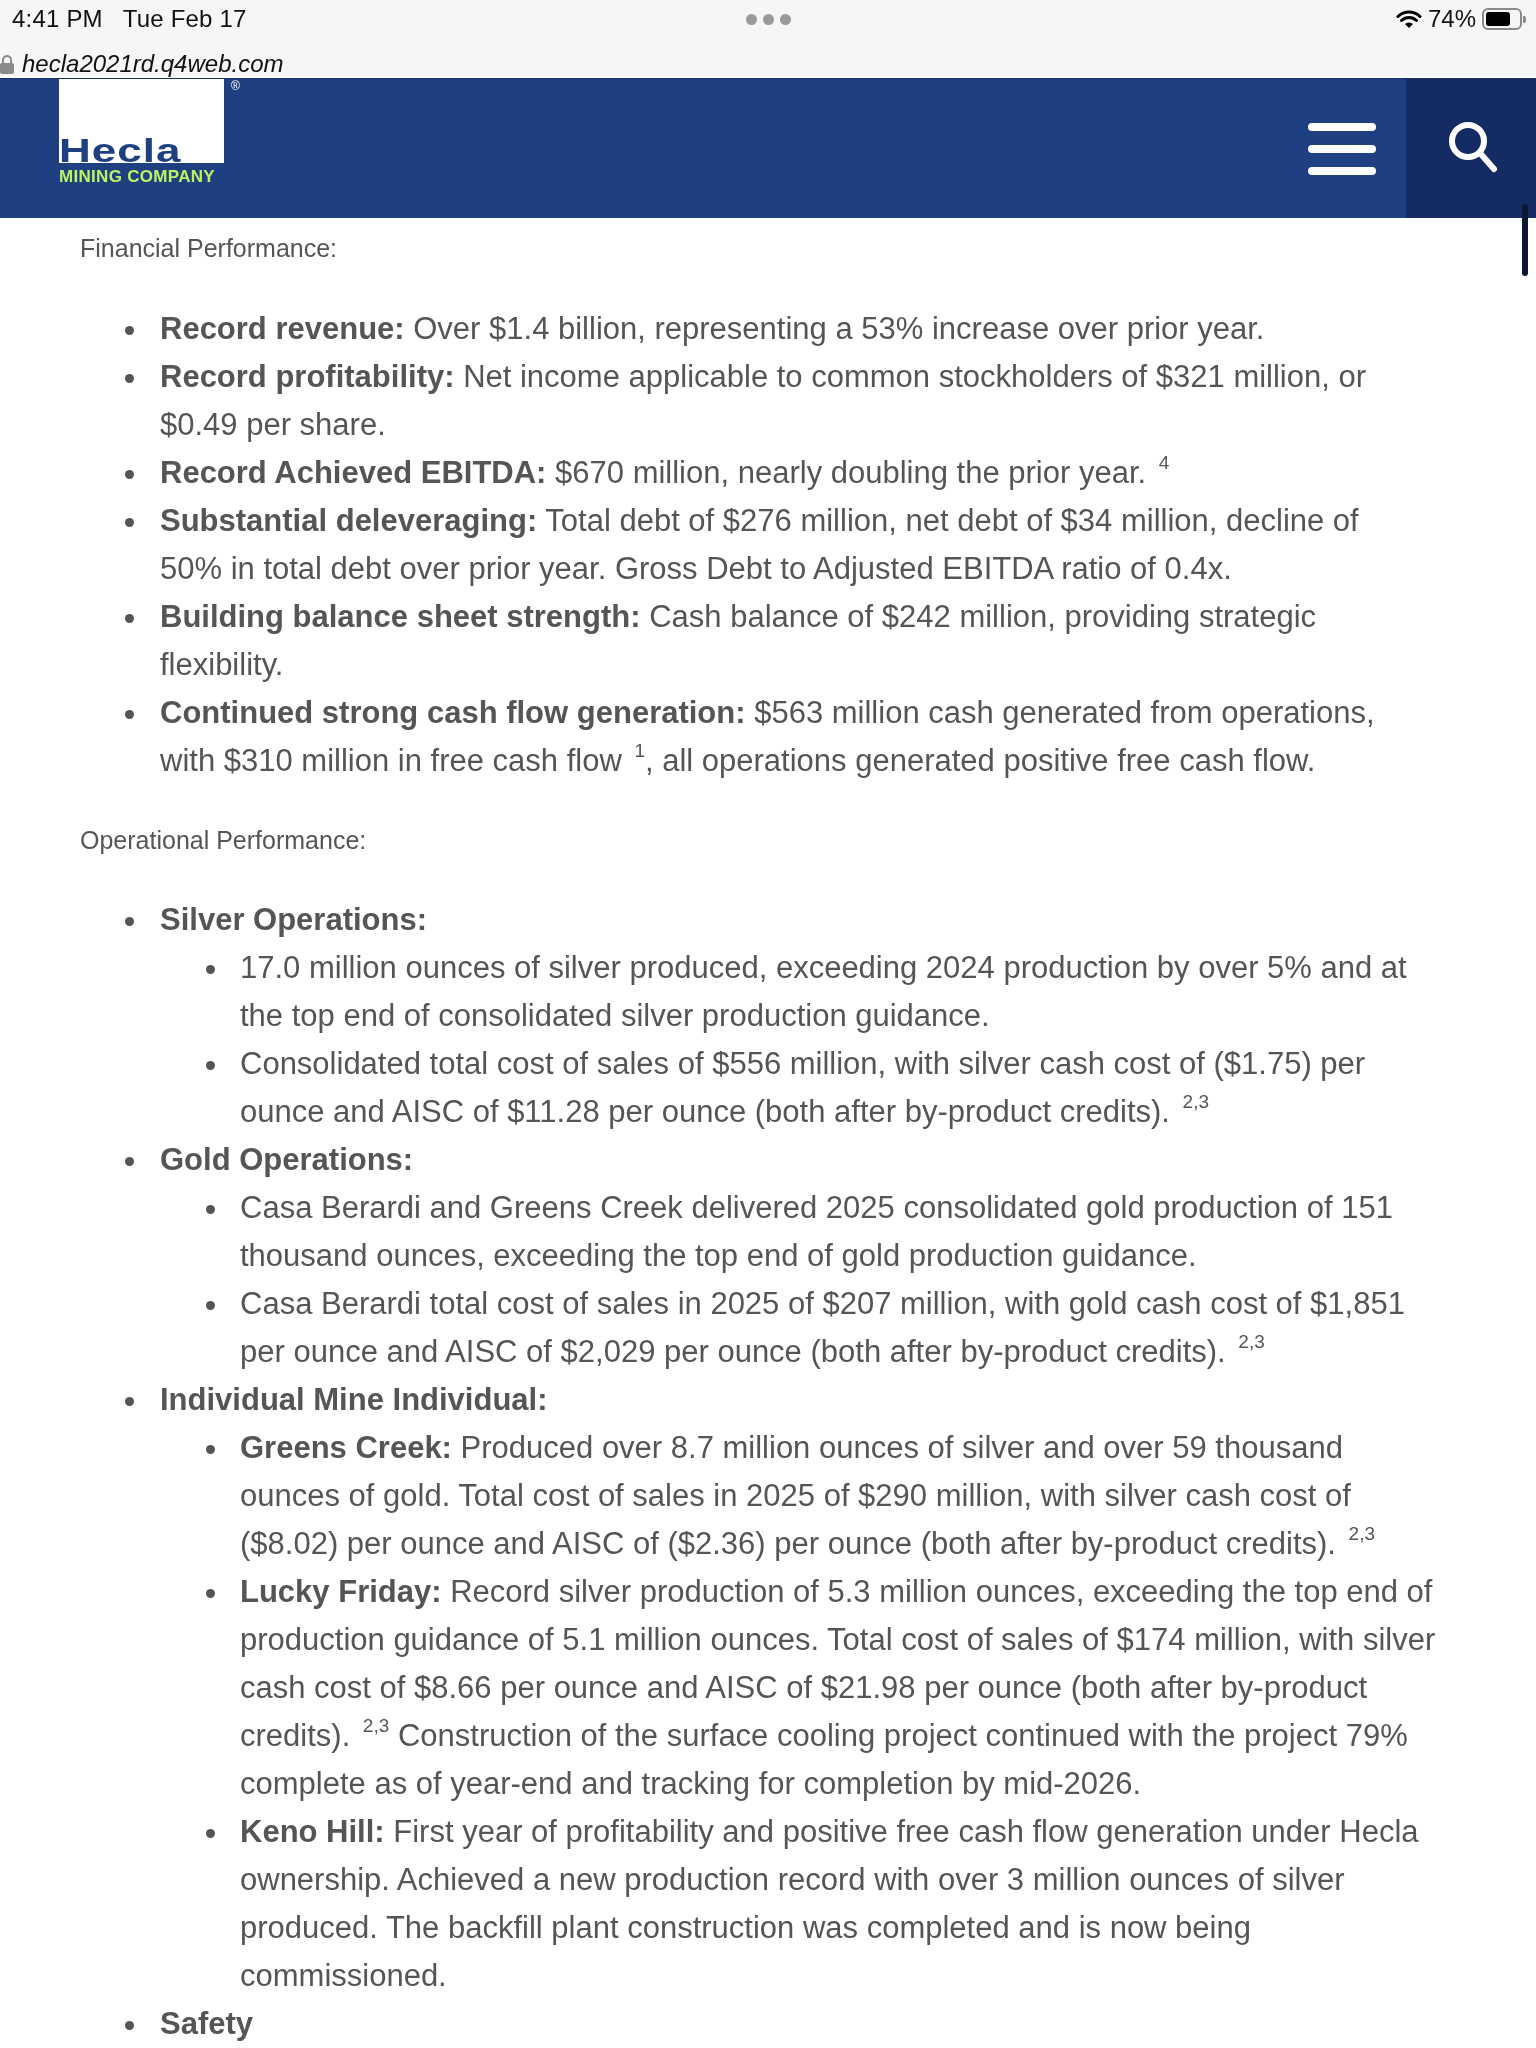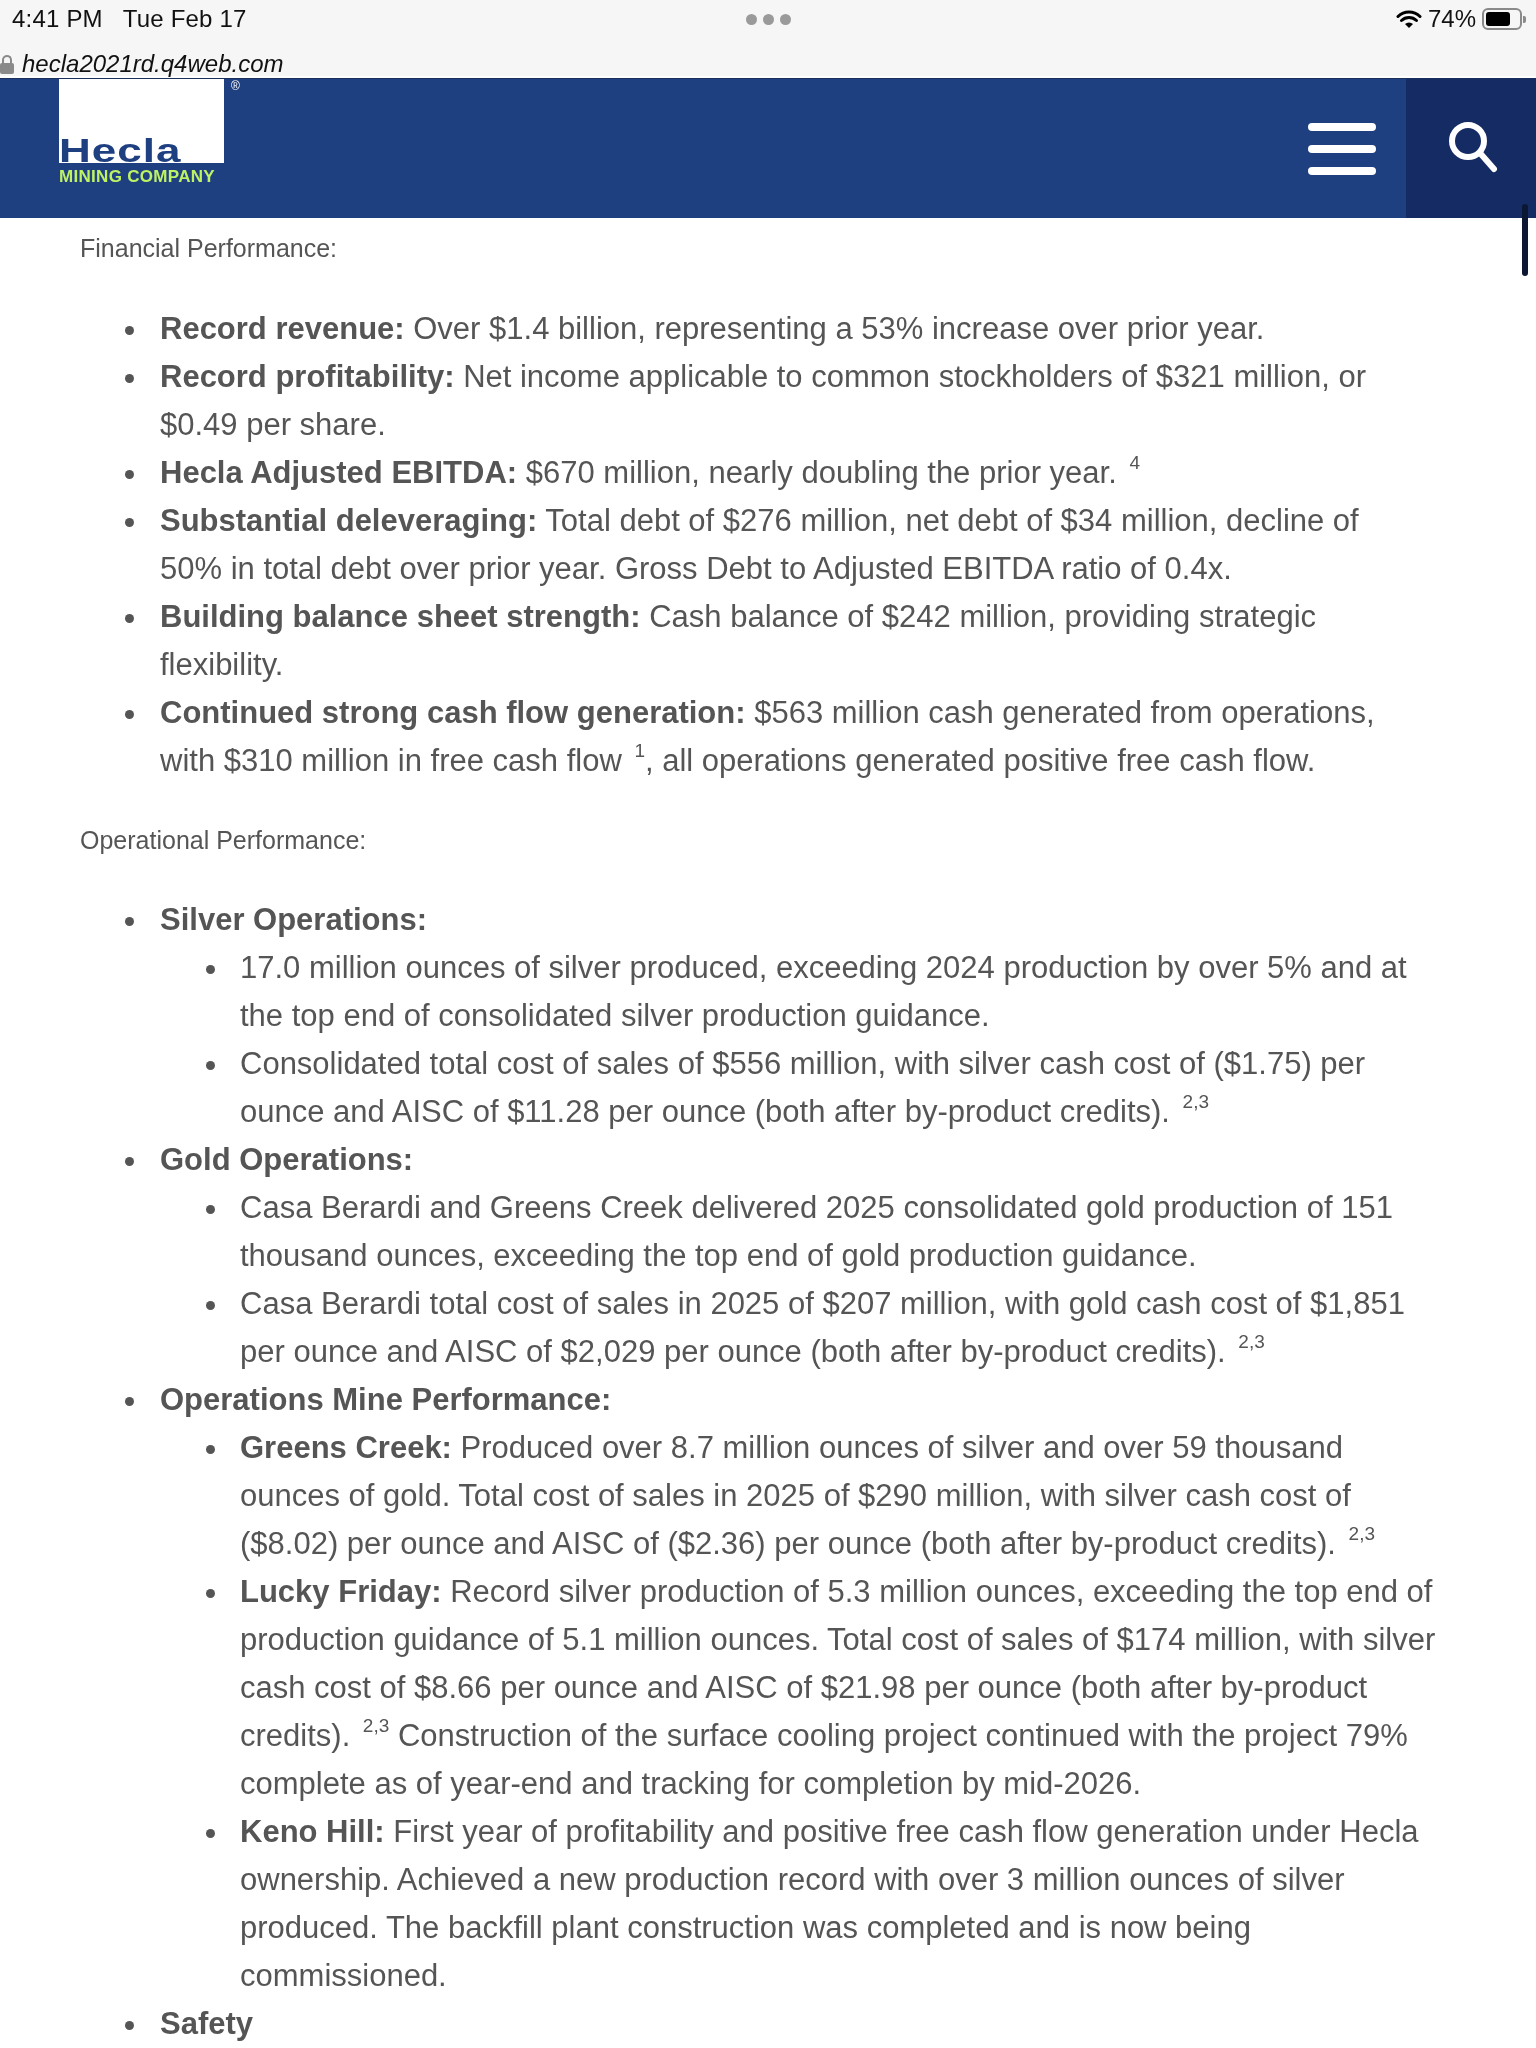--- a/index.html
+++ b/index.html
@@ -117,21 +117,21 @@
   <div class="scrollbar-thumb"></div>
 </header>
 
 <main class="content">
 
   <h2 class="section-heading" style="top:6px;">Financial Performance:</h2>
 
   <ul class="lvl1 fin-list" style="top:87px;">
     <li><b>Record revenue:</b><span> Over $1.4 billion, representing a 53% increase over prior year.</span></li>
     <li><b>Record profitability:</b><span> Net income applicable to common stockholders of $321 million, or $0.49 per share.</span></li>
-    <li><b>Hecla Adjusted EBITDA:</b><span> $670 million, nearly doubling the prior year. </span><sup>4</sup></li>
+    <li><b>Record Achieved EBITDA:</b><span> $670 million, nearly doubling the prior year. </span><sup>4</sup></li>
     <li><b>Substantial deleveraging:</b><span> Total debt of $276 million, net debt of $34 million, decline of 50% in total debt over prior year. Gross Debt to Adjusted EBITDA ratio of 0.4x.</span></li>
     <li><b>Building balance sheet strength:</b><span> Cash balance of $242 million, providing strategic flexibility.</span></li>
     <li><b>Continued strong cash flow generation:</b><span> $563 million cash generated from operations, with $310 million in free cash flow </span><sup>1</sup><span>, all operations generated positive free cash flow.</span></li>
   </ul>
 
   <h2 class="section-heading" style="top:598px;">Operational Performance:</h2>
 
   <ul class="lvl1 op-list" style="top:678px;">
     <li>
       <b>Silver Operations:</b>
@@ -141,21 +141,21 @@
       </ul>
     </li>
     <li>
       <b>Gold Operations:</b>
       <ul class="lvl2">
         <li><span>Casa Berardi and Greens Creek delivered 2025 consolidated gold production of 151 thousand ounces, exceeding the top end of gold production guidance.</span></li>
         <li><span>Casa Berardi total cost of sales in 2025 of $207 million, with gold cash cost of $1,851 per ounce and AISC of $2,029 per ounce (both after by-product credits). </span><sup>2,3</sup></li>
       </ul>
     </li>
     <li>
-      <b>Operations Mine Performance:</b>
+      <b>Individual Mine Individual:</b>
       <ul class="lvl2">
         <li><b>Greens Creek:</b><span> Produced over 8.7 million ounces of silver and over 59 thousand ounces of gold. Total cost of sales in 2025 of $290 million, with silver cash cost of ($8.02) per ounce and AISC of ($2.36) per ounce (both after by-product credits). </span><sup>2,3</sup></li>
         <li><b>Lucky Friday:</b><span> Record silver production of 5.3 million ounces, exceeding the top end of production guidance of 5.1 million ounces. Total cost of sales of $174 million, with silver cash cost of $8.66 per ounce and AISC of $21.98 per ounce (both after by-product credits). </span><sup>2,3</sup><span> Construction of the surface cooling project continued with the project 79% complete as of year-end and tracking for completion by mid-2026.</span></li>
         <li><b>Keno Hill:</b><span> First year of profitability and positive free cash flow generation under Hecla ownership. Achieved a new production record with over 3 million ounces of silver produced. The backfill plant construction was completed and is now being commissioned.</span></li>
       </ul>
     </li>
     <li><b>Safety</b></li>
   </ul>
 </main>
 

